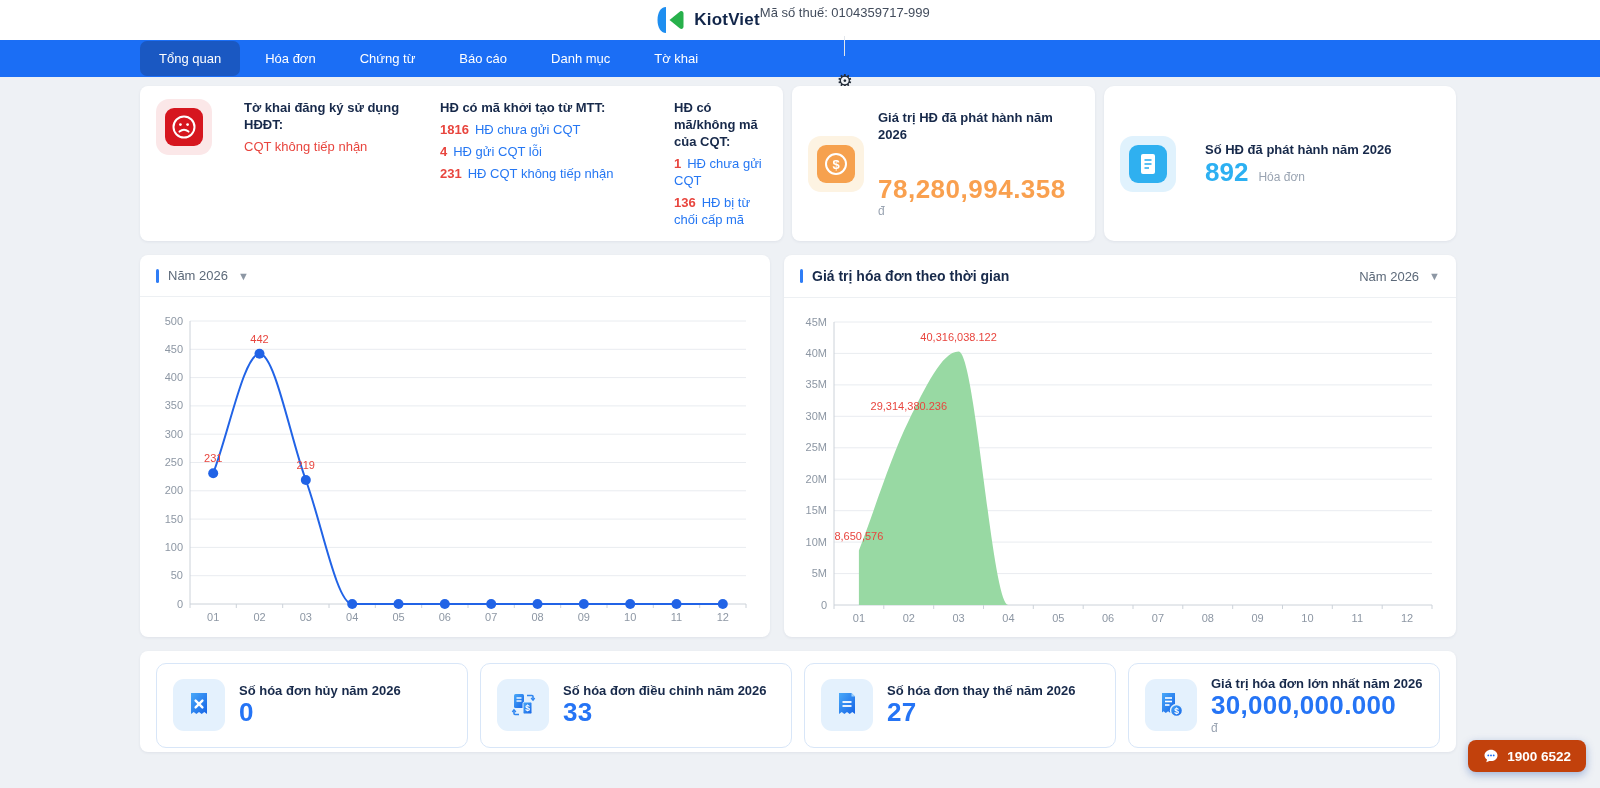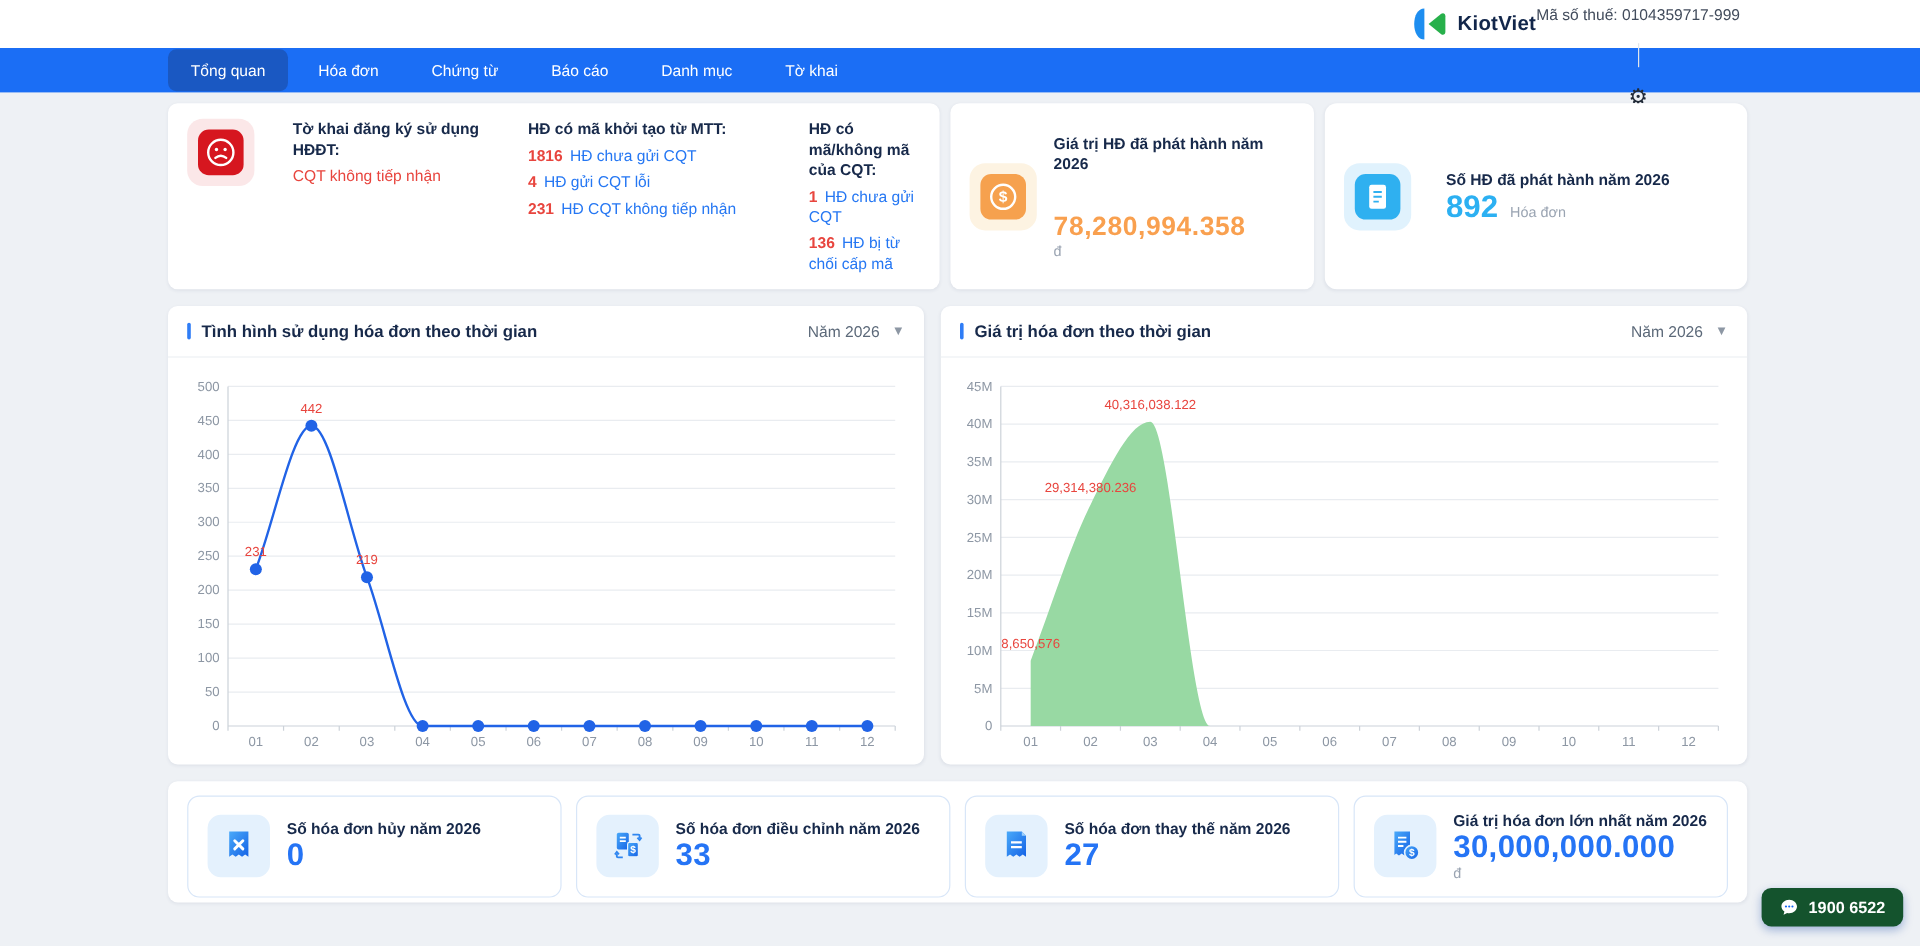--- a/index.html
+++ b/index.html
@@ -2,21 +2,21 @@
 <html><head>
 <meta charset="utf-8">
 <style>
   * { box-sizing: border-box; margin: 0; padding: 0; }
   html,body { width:1600px; height:788px; overflow:hidden; }
   body {
     font-family: "Liberation Sans","DejaVu Sans",sans-serif;
     background:#eef1f5; color:#17294a; font-size:13px;
   }
   
-  .topbar{height:40px;background:#fff;display:flex;align-items:center;justify-content:flex-end;padding:0 150px 0 136px;}
+  .topbar{height:40px;background:#fff;display:flex;align-items:center;justify-content:center;padding:0 150px 0 136px;}
   .brand{display:flex;align-items:center;gap:8px;cursor:pointer;}
   .brand-name{font-size:17px;font-weight:bold;color:#12264a;letter-spacing:.2px;}
   .topbar-right{display:flex;align-items:center;gap:16px;flex-direction:column;}
   .tb-item{display:flex;align-items:center;gap:7px;color:#424c5c;cursor:pointer;font-size:13px;}
   .tb-divider{width:1px;height:20px;background:#e2e6eb;}
   .tax{color:#424c5c;}
   .gear{font-size:18px;color:#222b38;cursor:pointer;line-height:1;}
   .avatar{width:30px;height:30px;border-radius:50%;background:#edf0f4;display:flex;align-items:center;justify-content:center;cursor:pointer;}
   
   .navbar{height:37px;background:#1b6ef5;display:flex;align-items:center;padding-left:140px;gap:6px;}
@@ -36,21 +36,21 @@
   .decl-col{width:164px;}
   .mtt-col{width:202px;}
   .cqt-col{flex:1;}
   .red-link{color:#e8453e;margin-top:6px;display:inline-block;cursor:pointer;}
   .stat-row{margin-top:5px;line-height:17px;}
   .stat-count{color:#e8453e;font-weight:bold;margin-right:6px;}
   .stat-link{color:#2577f3;cursor:pointer;}
   .value-card{flex:0 0 303px;display:flex;align-items:center;gap:14px;padding:13px 16px;}
   .count-card{flex:1;display:flex;align-items:center;gap:29px;padding:0 16px;border-radius:10px;}
   .cardA{flex:0 0 643px;}
-  .big-orange{font-size:22px;font-weight:bold;color:#f9a04f;line-height:1.1;letter-spacing:.5px;margin-top:32px;}
+  .big-orange{font-size:26px;font-weight:bold;color:#f9a04f;line-height:1.1;letter-spacing:.5px;margin-top:32px;}
   .big-cyan{font-size:26px;font-weight:bold;color:#2cb0f2;line-height:1.1;}
   .unit{color:#9aa4b2;font-size:12px;}
   .count-line{display:flex;align-items:baseline;gap:10px;text-align:right;}
   
   .row2{display:flex;gap:14px;margin-top:14px;}
   .chart-card-l{flex:0 0 630px;}
   .chart-card-r{flex:1;}
   .sec-header{display:flex;align-items:center;padding:13px 16px;border-bottom:1px solid #edf0f3;}
   .accent{width:3px;height:14px;border-radius:2px;background:#2f7df6;margin-right:9px;}
   .sec-title{font-size:14px;font-weight:bold;color:#17294a;flex:1;}
@@ -58,21 +58,21 @@
   .caret{color:#8d97a4;font-size:11px;}
   .chart-wrap{padding:8px 14px 6px;}
   .chart-box{height:325px;}
   
   .row3{margin-top:14px;}
   .mini-row{display:flex;gap:12px;padding:12px 16px 4px;}
   .mini-card{flex:1;border:1px solid #d8e6f8;border-radius:10px;padding:12px 16px;display:flex;align-items:center;gap:14px;background:#fff;}
   .mini-title{font-weight:bold;font-size:13px;color:#17294a;}
   .mini-value{font-size:26px;font-weight:bold;color:#2574f5;line-height:1.15;letter-spacing:.3px;}
   
-  .chat-float{position:fixed;right:14px;bottom:16px;background:#14532d;color:#fff;border-radius:8px;padding:8px 15px;display:flex;align-items:center;gap:8px;font-size:13.5px;font-weight:bold;cursor:pointer;box-shadow:0 3px 8px rgba(10,60,160,.35);}
+  .chat-float{position:fixed;right:14px;bottom:16px;background:#c2410c;color:#fff;border-radius:8px;padding:8px 15px;display:flex;align-items:center;gap:8px;font-size:13.5px;font-weight:bold;cursor:pointer;box-shadow:0 3px 8px rgba(10,60,160,.35);}
 </style>
 </head>
 <body>
 
 <header class="topbar">
   <div class="brand">
     <svg width="30" height="28" viewBox="0 0 30 28">
       <path d="M10 1 C4.6 1 1.5 6.8 1.5 14 C1.5 21.2 4.6 27 10 27 Z" fill="#1e8ef0"></path>
       <path d="M13.5 14 L24 5.5 C25.8 4.3 27.5 5.6 27.5 7.6 L27.5 20.4 C27.5 22.4 25.8 23.7 24 22.5 Z" fill="#27b04b"></path>
     </svg>
@@ -191,21 +191,20 @@
           <span class="unit">Hóa đơn</span>
         </div>
       </div>
     </div>
   </div>
 
   <div class="row2">
     <div class="card chart-card-l">
       <div class="sec-header">
         <div class="accent"></div>
-        <div class="sec-title">Tình hình sử dụng hóa đơn theo thời gian</div>
         <div class="year-dd">
           <span>Năm 2026</span>
           <span class="caret">▼</span>
         </div>
       </div>
       <div class="chart-wrap">
         <div class="chart-box" id="chart-usage"><svg width="602" height="325">
               <text x="29" y="302.5" text-anchor="end" font-size="11" fill="#8d97a4">0</text>
               <line x1="36" x2="592" y1="270.7" y2="270.7" stroke="#e9ecf0"></line>
               <text x="29" y="274.2" text-anchor="end" font-size="11" fill="#8d97a4">50</text>

